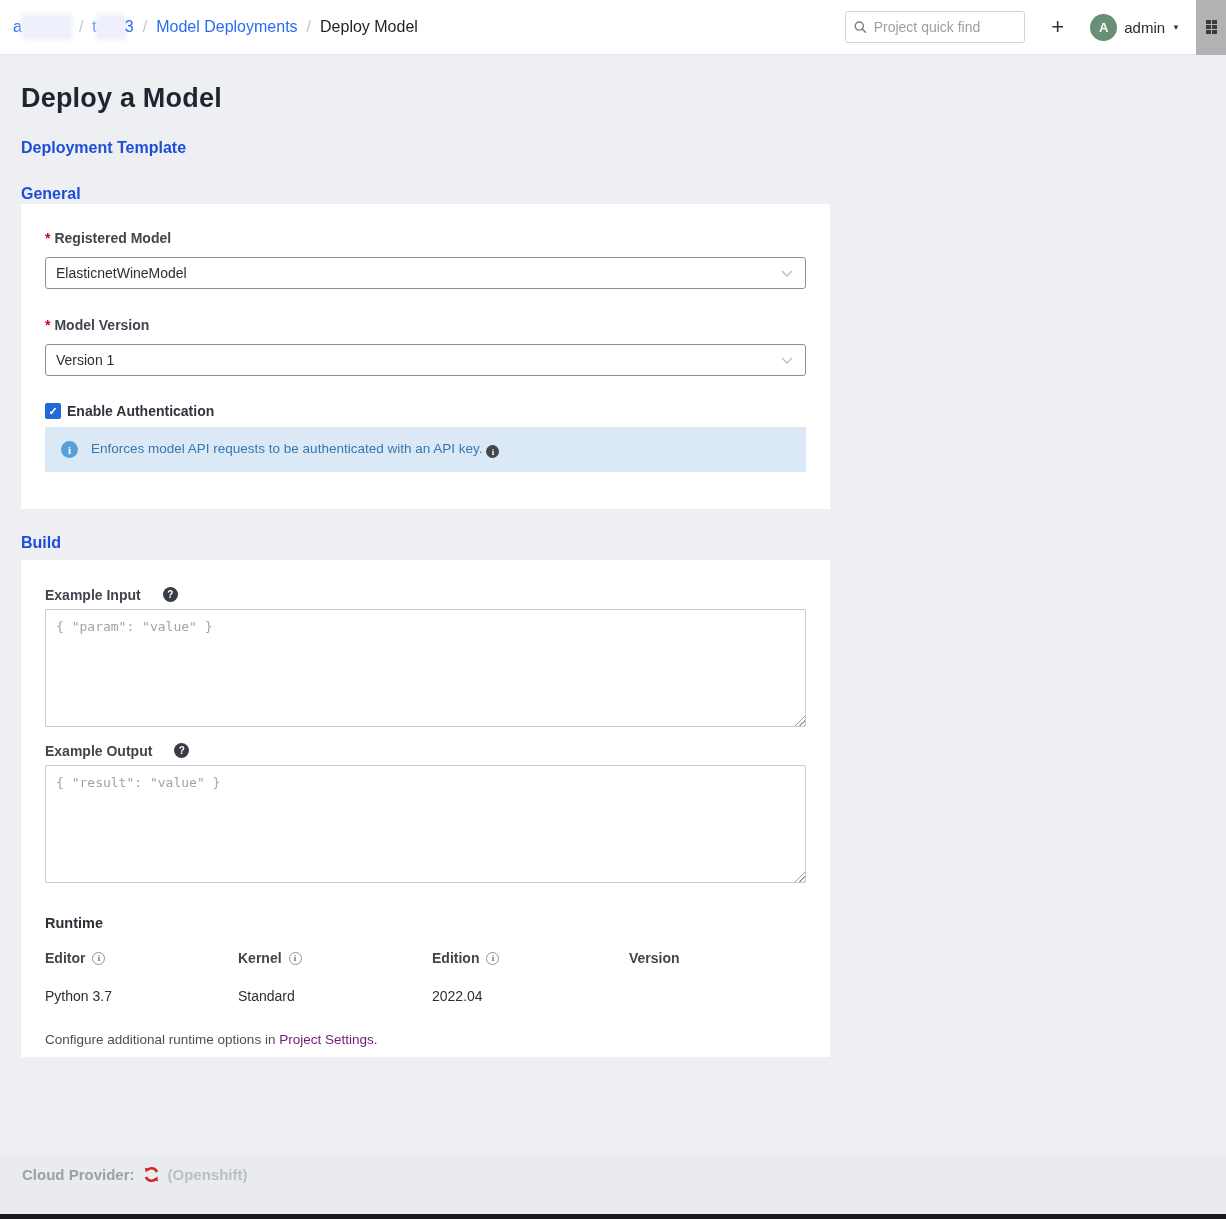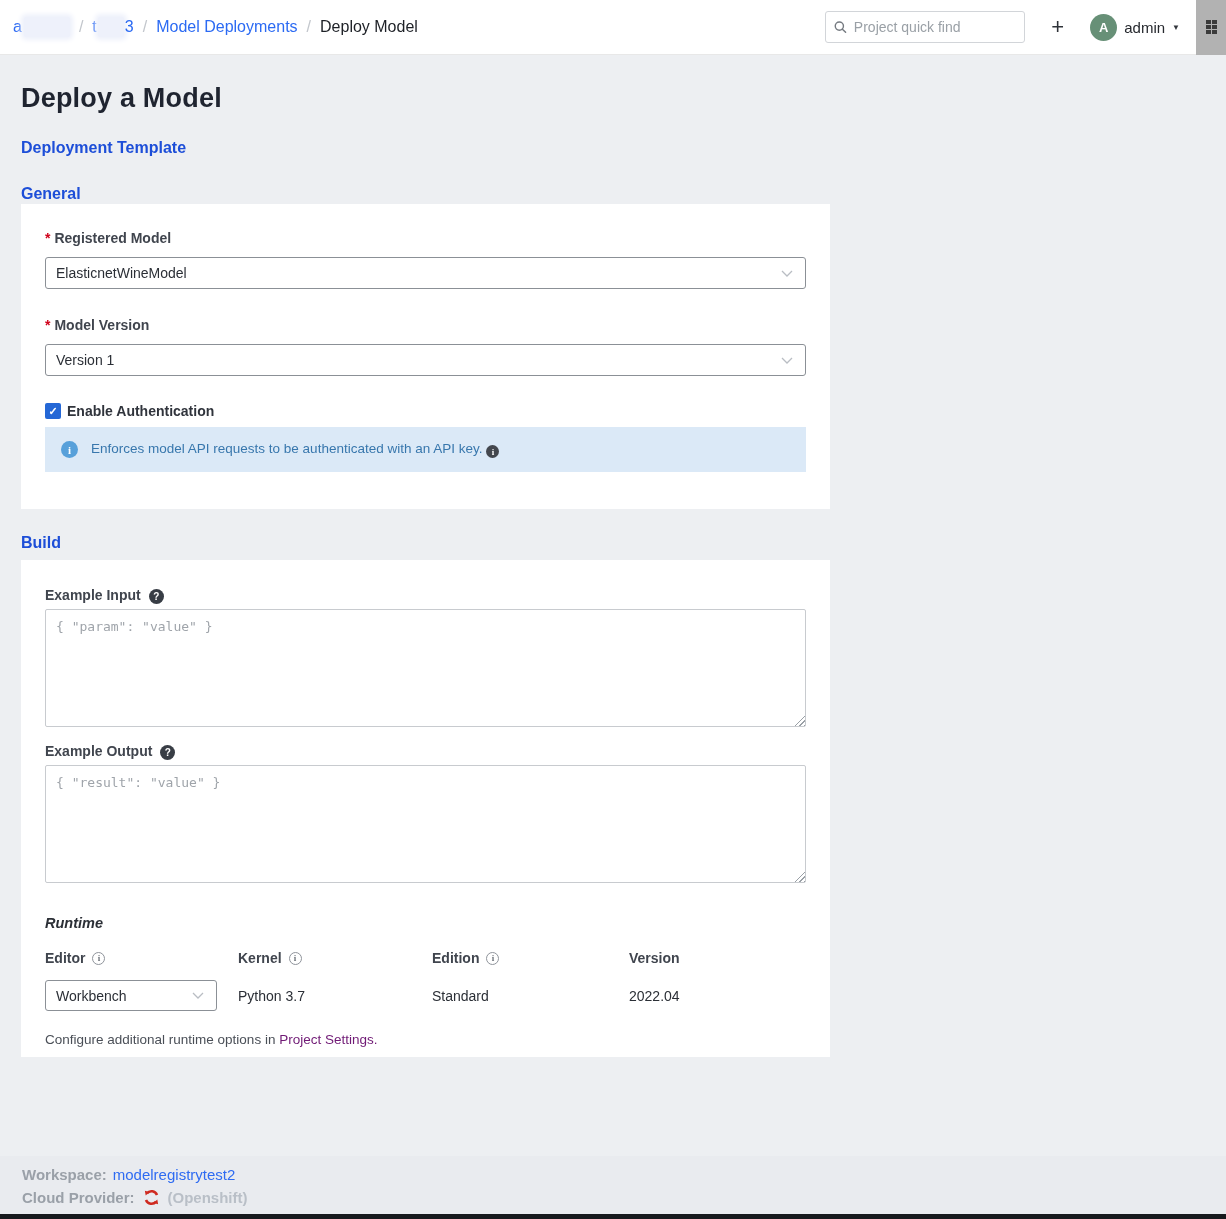--- a/index.html
+++ b/index.html
@@ -18,21 +18,21 @@
   }
   .breadcrumb { display:flex; align-items:center; font-size:16px; gap:9px; }
   .crumb-link { color:#2b6af3; text-decoration:none; display:inline-flex; align-items:center; }
   .crumb-sep { color:#c2c6cc; }
   .crumb-current { color:#1d2026; font-weight:500; }
   .redact { display:inline-block; background:#eef1fb; box-shadow:0 0 5px 3px #eef1fb; border-radius:2px; height:20px; }
   .redact.w1 { width:46px; margin-left:2px; }
   .redact.w2 { width:26px; margin-left:1px; margin-right:1px; }
   .nav-right { margin-left:auto; display:flex; align-items:center; height:100%; }
   .searchbox {
-    width:200px; height:32px; border:1px solid #d2d5d9; border-radius:3px; background:#fff;
+    width:180px; height:32px; border:1px solid #d2d5d9; border-radius:3px; background:#fff;
     display:flex; align-items:center; padding:0 8px; gap:7px;
   }
   .searchbox input {
     border:none; outline:none; font-size:14px; width:100%;
     font-family:"Liberation Sans", sans-serif; color:#3c4046; background:transparent;
   }
   .searchbox input::placeholder { color:#9aa0a6; }
   .plus-btn {
     font-size:22px; font-weight:500; color:#2e3238; background:none; border:none;
     margin:0 26px 0 26px; cursor:pointer; line-height:1;
@@ -103,40 +103,40 @@
     font-family:"Liberation Serif", serif;
   }
   .banner-text { font-size:13.5px; color:#3877ad; }
   .mini-info {
     display:inline-flex; width:13px; height:13px; border-radius:50%; background:#43474e; color:#fff;
     font-size:9px; font-weight:700; align-items:center; justify-content:center; vertical-align:-2px; margin-left:4px;
     font-family:"Liberation Serif", serif; cursor:pointer;
   }
 
   
-  .ta-label-row { display:flex; align-items:flex-end; gap:8px; height:17px; }
+  .ta-label-row { display:flex; align-items:flex-start; gap:22px; height:17px; }
   .help-icon {
     width:15px; height:15px; border-radius:50%; background:#383d45; color:#fff; font-size:10px; font-weight:700;
     display:flex; align-items:center; justify-content:center; cursor:pointer;
   }
   .ta-wrap { position:relative; width:761px; margin-top:5px; }
   textarea {
     width:761px; height:118px; border:1px solid #c8cbcf; border-radius:2px; resize:none; outline:none;
     font-family:"DejaVu Sans Mono", monospace; font-size:13px; padding:9px 10px; color:#3c4046; display:block;
   }
   textarea::placeholder { color:#9fa4aa; }
   .grip {
     position:absolute; right:1px; bottom:1px; width:13px; height:13px; cursor:nwse-resize;
     background:repeating-linear-gradient(135deg, transparent 0 2px, #9aa0a6 2px 3px);
     clip-path:polygon(100% 0, 100% 100%, 0 100%);
   }
   .mt-16 { margin-top:16px; }
 
   
-  .runtime-heading { font-size:14.5px; font-weight:700; color:#2b2f36; margin-top:32px;font-style:italic; }
+  .runtime-heading { font-size:14.5px; font-weight:700; color:#2b2f36; margin-top:32px; }
   .rt-grid { display:grid; grid-template-columns:193px 194px 197px 1fr; margin-top:19px; align-items:start; }
   .rt-label { font-size:14px; font-weight:600; color:#40454e; display:flex; align-items:center; gap:7px; height:16px; }
   .outline-info {
     width:13px; height:13px; border-radius:50%; border:1px solid #8f949b; color:#6f747b; font-size:9px;
     display:inline-flex; align-items:center; justify-content:center; font-family:"Liberation Serif", serif;
     cursor:pointer; flex:0 0 auto;
   }
   .rt-widgets { display:grid; grid-template-columns:193px 194px 197px 1fr; margin-top:14px; align-items:center; min-height:31px; }
   .select.small { width:172px; height:31px; margin-top:0; }
   .rt-value { font-size:14px; color:#2b2f36; }
@@ -268,41 +268,29 @@
         </span>
       <span class="rt-label">
           <span>Edition</span>
           <span class="outline-info">i</span>
         </span>
       <span class="rt-label">
           <span>Version</span>
         </span>
     </div>
     <div class="rt-widgets">
-      <div>
-        <div class="select small">
-          <span class="sel-text">Workbench</span>
-          <svg width="12" height="7" viewBox="0 0 12 7">
-              <polyline points="1,1 6,6 11,1" fill="none" stroke="#b9bdc3" stroke-width="1.3"></polyline>
-            </svg>
-        </div>
-      </div>
       <span class="rt-value">Python 3.7</span>
       <span class="rt-value">Standard</span>
       <span class="rt-value">2022.04</span>
     </div>
     <div class="configure-line"><span>Configure additional runtime options in </span><a href="#">Project Settings.</a></div>
   </div>
 </main>
 
 <footer>
-  <div class="foot-row">
-    <span class="foot-label">Workspace:</span>
-    <a class="foot-link" href="#">modelregistrytest2</a>
-  </div>
   <div class="foot-row">
     <span class="foot-label">Cloud Provider:</span>
     <span class="os-icon">
       <svg width="17" height="17" viewBox="0 0 20 20">
         <path d="M16.5 7 A 7 7 0 0 0 4.6 5.2" fill="none" stroke="#cf2a20" stroke-width="3"></path>
         <polygon points="2.2,2.2 7.4,3.4 3.2,7.6" fill="#cf2a20"></polygon>
         <path d="M3.5 13 A 7 7 0 0 0 15.4 14.8" fill="none" stroke="#cf2a20" stroke-width="3"></path>
         <polygon points="17.8,17.8 12.6,16.6 16.8,12.4" fill="#cf2a20"></polygon>
       </svg>
     </span>

